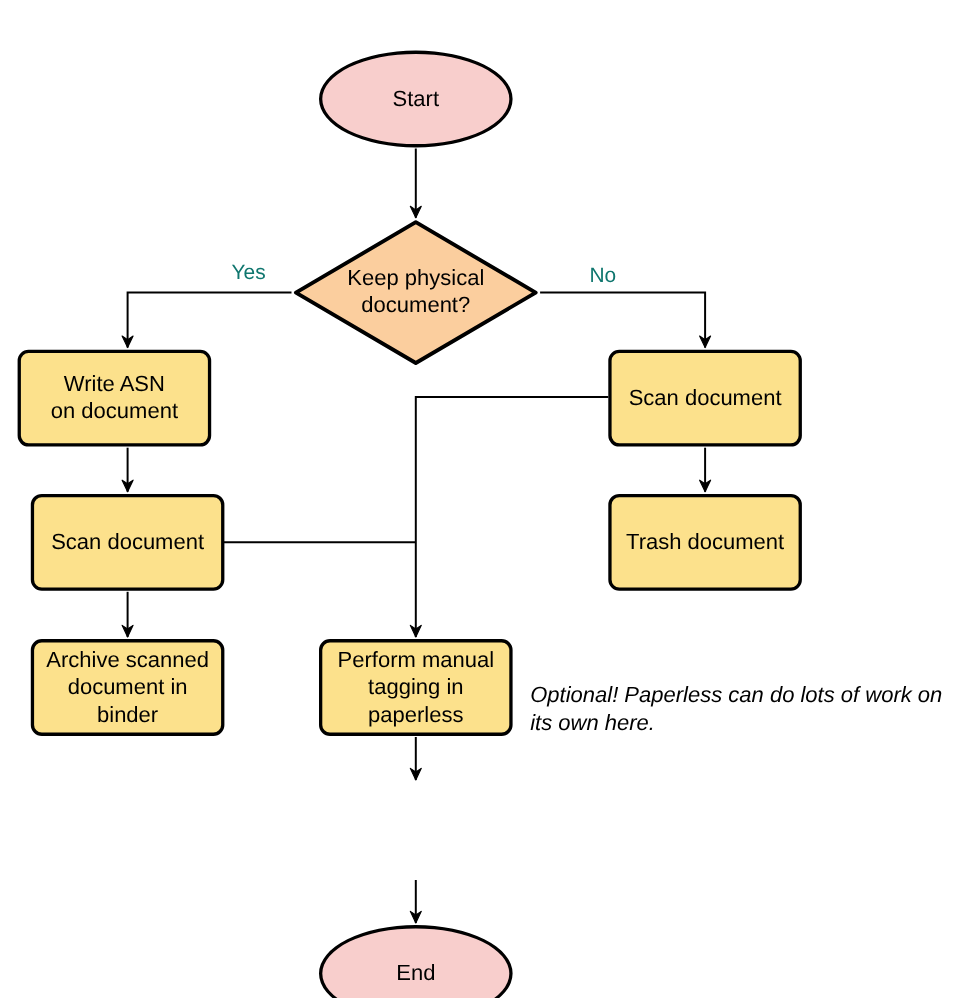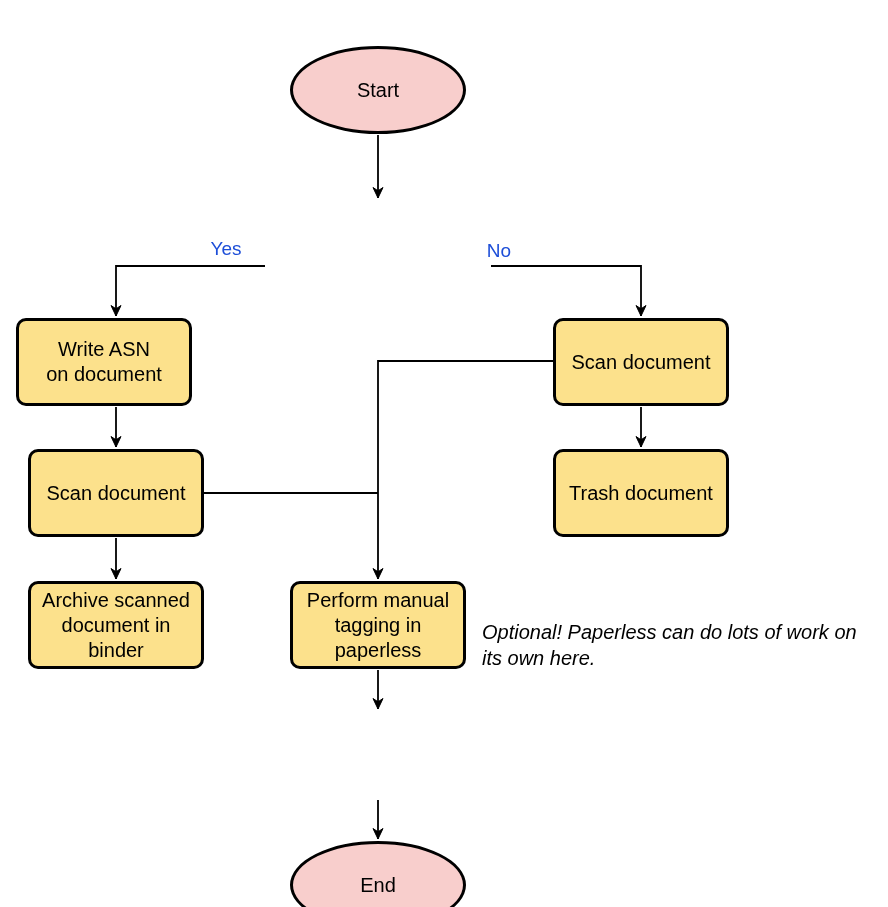--- a/index.html
+++ b/index.html
@@ -74,21 +74,21 @@
     fill: var(--orange, #FBCE9E);
     stroke: var(--line, #000000);
     stroke-width: 3.5;
     stroke-linejoin: round;
   }
   .decision .label {
     position: relative;
   }
   .edge-label {
     position: absolute;
-    color: #1d4ed8;
+    color: #0f766e;
     font-size: 19px;
     text-align: center;
   }
   .note {
     position: absolute;
     left: 482px;
     top: 591px;
     width: 410px;
     font-size: 20px;
     font-style: italic;
@@ -125,20 +125,27 @@
     <path class="edge" d="M641 379 L641 419" marker-end="url(#arrow)"></path>
     <path class="edge" d="M116 510 L116 551" marker-end="url(#arrow)"></path>
     <path class="edge" d="M378 642 L378 681" marker-end="url(#arrow)"></path>
     <path class="edge" d="M378 772 L378 811" marker-end="url(#arrow)"></path>
   </svg>
 
   <div class="node terminal" style="left:290px; top:18px;">
     <span class="label">Start</span>
   </div>
 
+  <div class="node decision" style="left:265px; top:171px;">
+    <svg width="226" height="134" viewBox="0 0 226 134" xmlns="http://www.w3.org/2000/svg">
+      <polygon points="113,3 222,67 113,131 4,67"></polygon>
+    </svg>
+    <span class="label">Keep physical
+document?</span>
+  </div>
 
   <div class="node process" style="left:16px; top:290px;">
     <span class="label">Write ASN
 on document</span>
   </div>
 
   <div class="node process" style="left:28px; top:421px;">
     <span class="label">Scan document</span>
   </div>
 
@@ -161,20 +168,20 @@
 tagging in
 paperless</span>
   </div>
 
 
   <div class="node terminal" style="left:290px; top:813px;">
     <span class="label">End</span>
   </div>
 
   <div class="edge-label" style="left:203px; top:210px; width:46px;">Yes</div>
-  <div class="edge-label" style="left:481px; top:212px; width:36px;">No</div>
+  <div class="edge-label" style="left:530px; top:212px; width:36px;">No</div>
 
   <div class="note">Optional! Paperless can do lots of work on
 its own here.</div>
 
   <div class="page-edge"></div>
 
 </div>
 
 </body></html>

